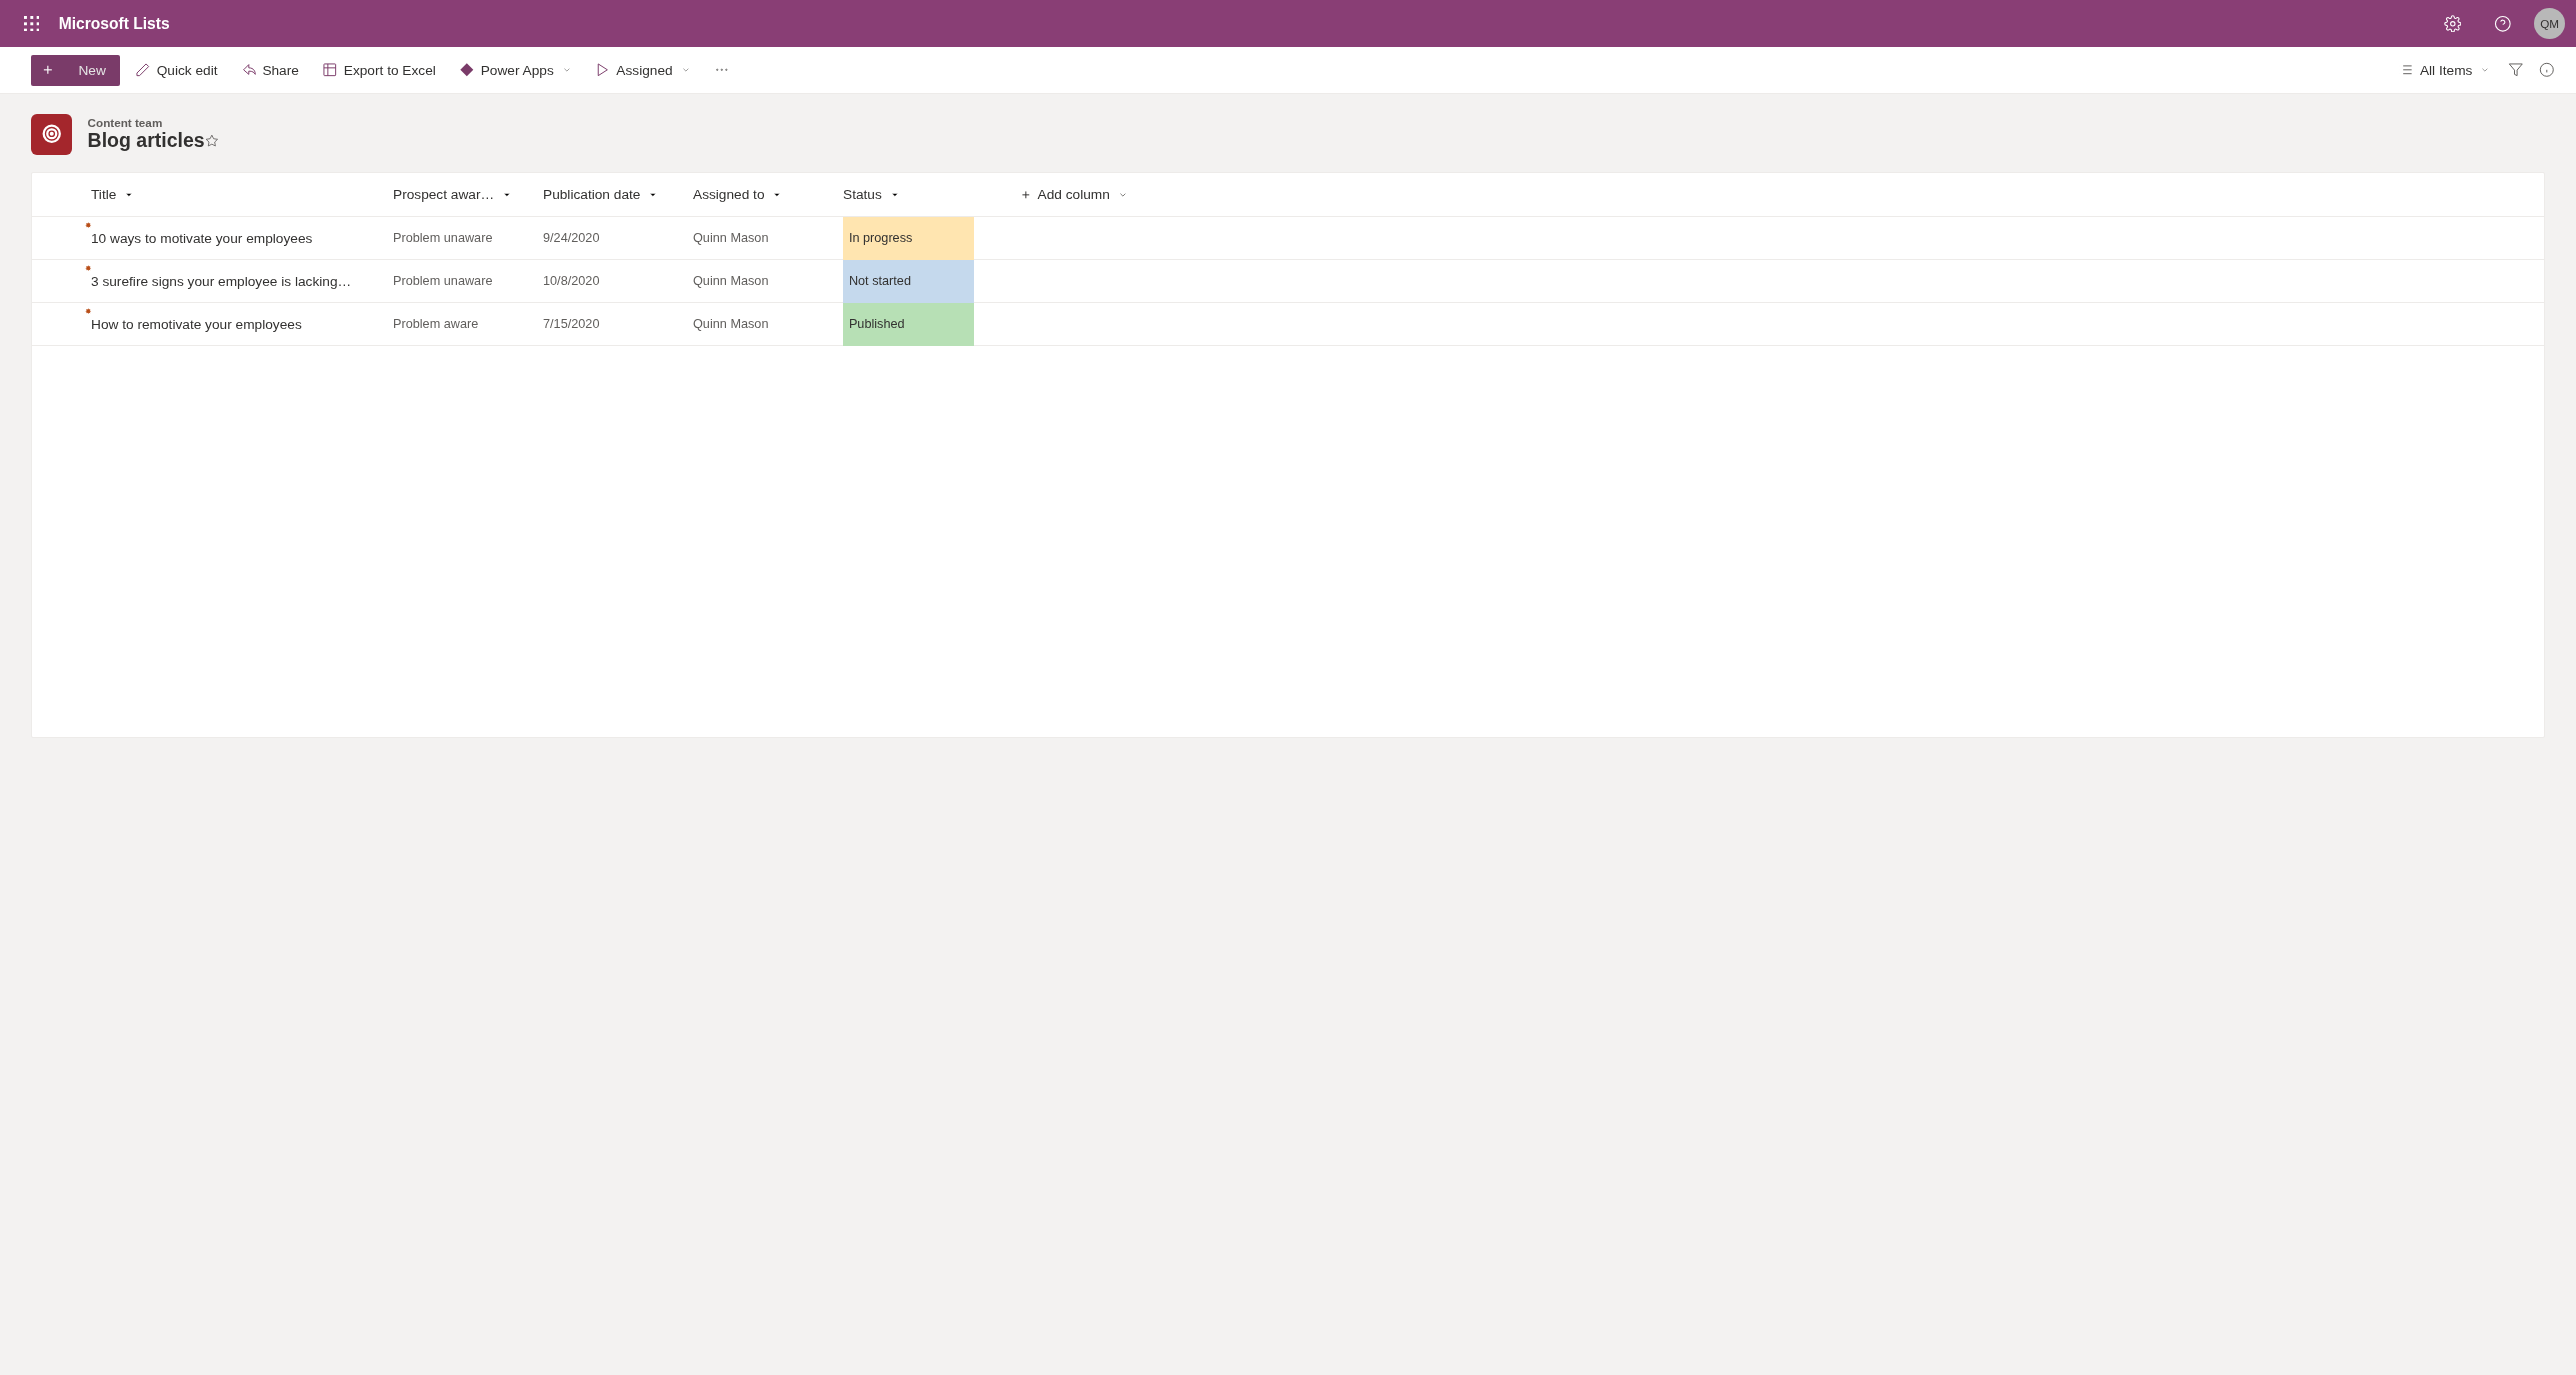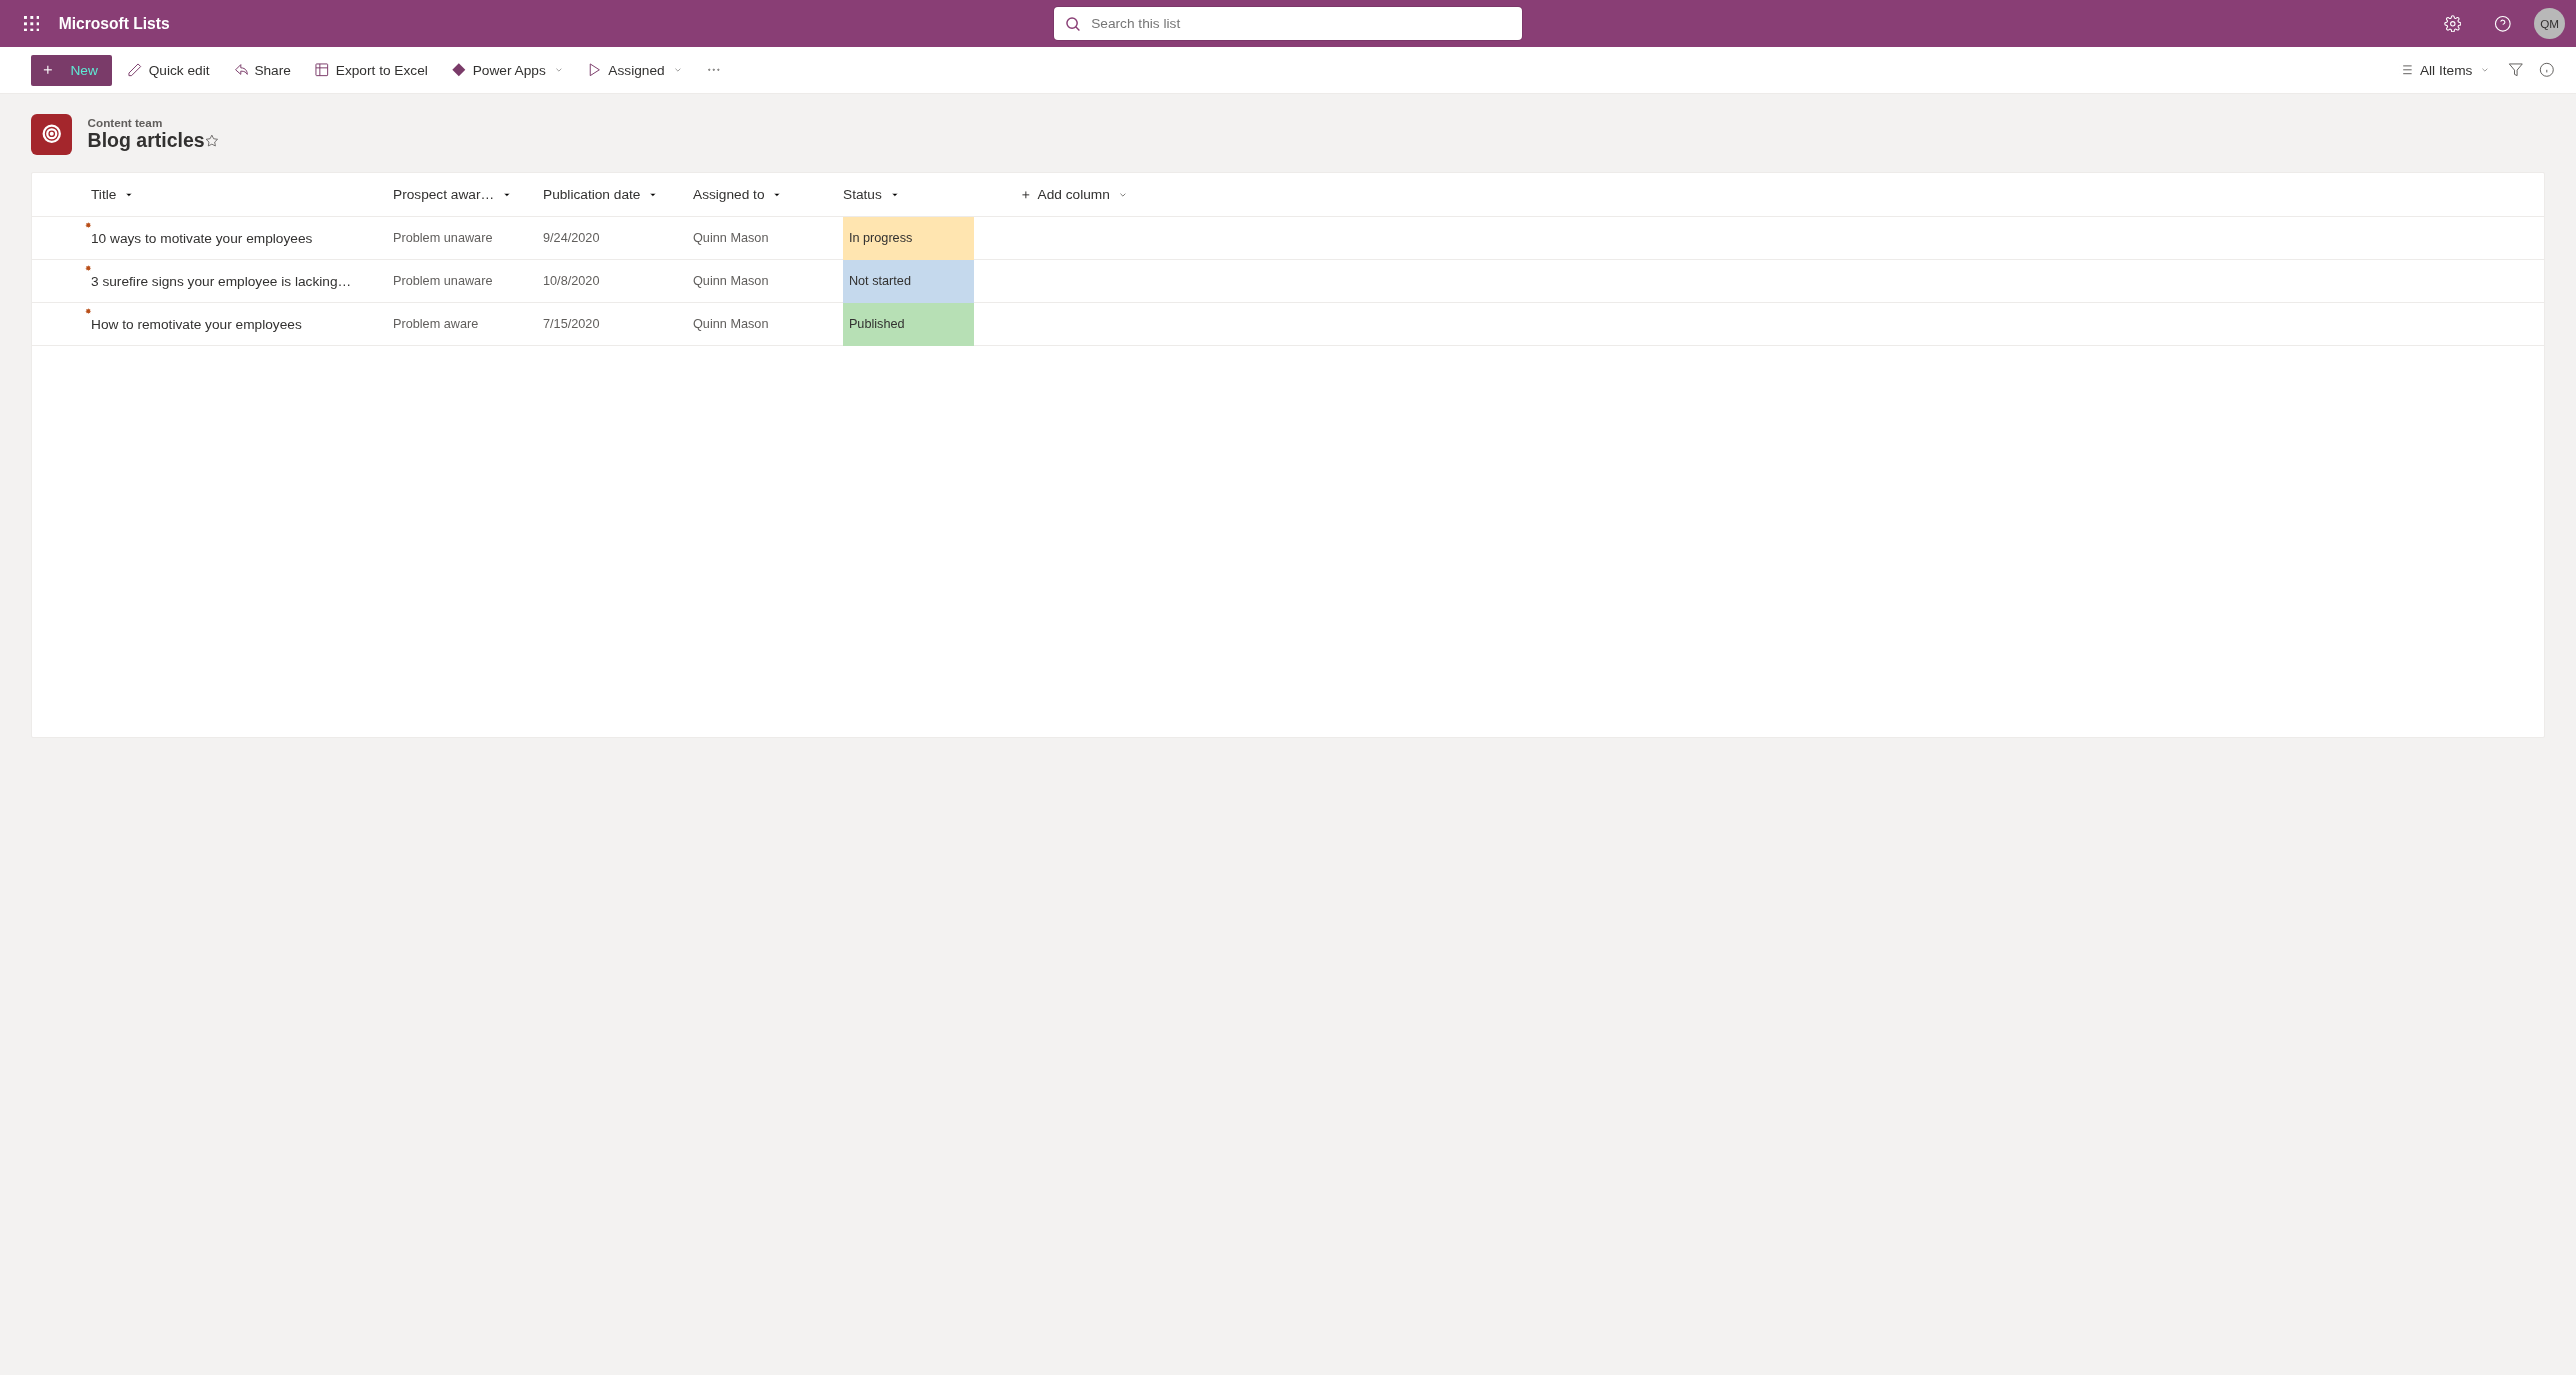--- a/index.html
+++ b/index.html
@@ -92,28 +92,28 @@
       height: 47px;
       background: #fff;
       display: flex;
       align-items: center;
       padding: 0 15.6px 0 31px;
       gap: 7.8px;
       border-bottom: 1px solid #edebe9;
     }
     .new-btn {
       background: #7a3b69;
-      color: #5eead4;
+      color: #e5e5e5;
       border: none;
       border-radius: 2px;
       height: 31px;
       padding: 0 13.7px 0 9.8px;
       display: flex;
       align-items: center;
-      gap: 16px;
+      gap: 24px;
       font-size: 13.7px;
       cursor: pointer;
     }
     .new-btn svg { width: 13.7px; height: 13.7px; stroke: #fff; stroke-width:2; fill:none;}
     .tool-item {
       display: flex;
       align-items: center;
       gap: 5.9px;
       padding: 0 7.8px;
       height: 31px;
@@ -232,27 +232,20 @@
         <rect x="0" y="6.5" width="3" height="3"></rect>
         <rect x="6.5" y="6.5" width="3" height="3"></rect>
         <rect x="13" y="6.5" width="3" height="3"></rect>
         <rect x="0" y="13" width="3" height="3"></rect>
         <rect x="6.5" y="13" width="3" height="3"></rect>
         <rect x="13" y="13" width="3" height="3"></rect>
       </svg>
   </div>
   <div class="app-name">Microsoft Lists</div>
 
-  <div class="search-wrap">
-    <svg viewBox="0 0 24 24">
-        <circle cx="11" cy="11" r="7"></circle>
-        <line x1="21" y1="21" x2="16" y2="16"></line>
-      </svg>
-    <input class="search-input" placeholder="Search this list" style="">
-  </div>
 
   <div class="topbar-right">
     <div class="icon-btn">
       <svg viewBox="0 0 24 24">
           <circle cx="12" cy="12" r="3"></circle>
           <path d="M19.4 15a1.7 1.7 0 0 0 .3 1.8l.1.1a2 2 0 1 1-2.8 2.8l-.1-.1a1.7 1.7 0 0 0-1.8-.3 1.7 1.7 0 0 0-1 1.5V21a2 2 0 1 1-4 0v-.1a1.7 1.7 0 0 0-1.1-1.5 1.7 1.7 0 0 0-1.8.3l-.1.1a2 2 0 1 1-2.8-2.8l.1-.1a1.7 1.7 0 0 0 .3-1.8 1.7 1.7 0 0 0-1.5-1H3a2 2 0 1 1 0-4h.1a1.7 1.7 0 0 0 1.5-1.1 1.7 1.7 0 0 0-.3-1.8l-.1-.1a2 2 0 1 1 2.8-2.8l.1.1a1.7 1.7 0 0 0 1.8.3H9a1.7 1.7 0 0 0 1-1.5V3a2 2 0 1 1 4 0v.1a1.7 1.7 0 0 0 1 1.5 1.7 1.7 0 0 0 1.8-.3l.1-.1a2 2 0 1 1 2.8 2.8l-.1.1a1.7 1.7 0 0 0-.3 1.8V9a1.7 1.7 0 0 0 1.5 1H21a2 2 0 1 1 0 4h-.1a1.7 1.7 0 0 0-1.5 1z"></path>
         </svg>
     </div>
     <div class="icon-btn">
       <svg viewBox="0 0 24 24">

